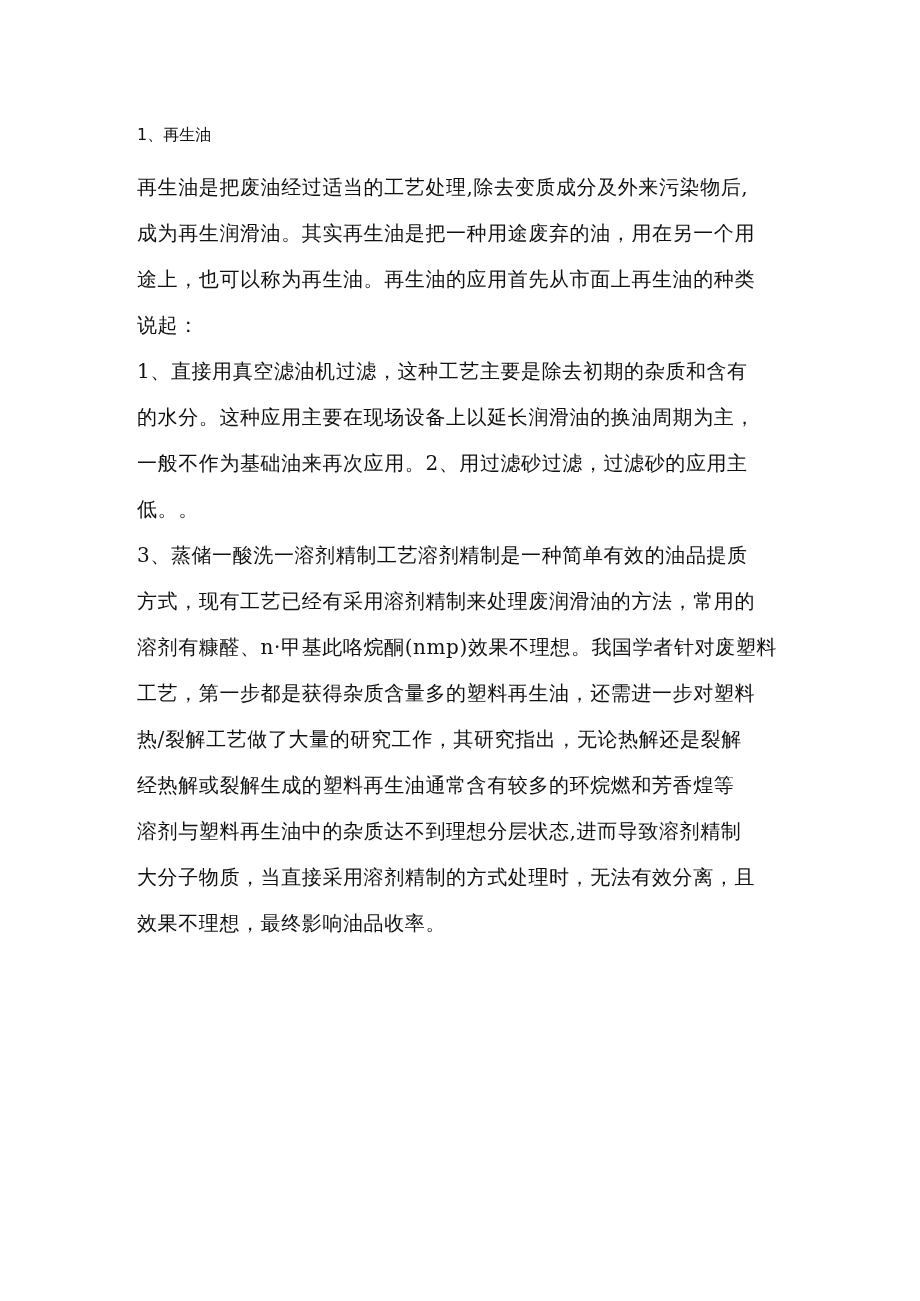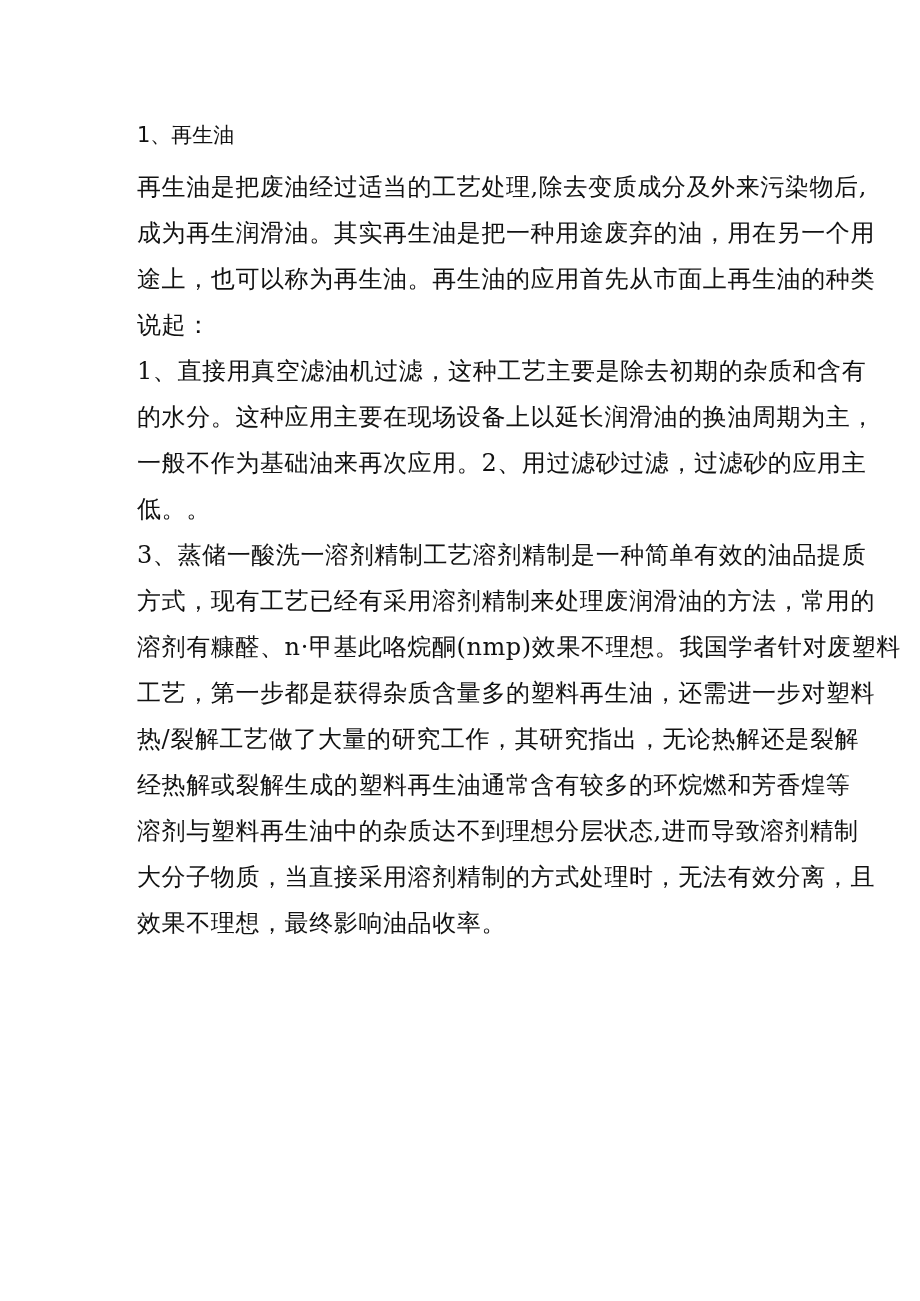--- a/index.html
+++ b/index.html
@@ -1,21 +1,21 @@
 <!DOCTYPE html>
 <html><head>
 <meta charset="utf-8">
 <style>
   html, body { margin: 0; padding: 0; background: #ffffff; }
   body { width: 920px; height: 1301px; position: relative; overflow: hidden;
          font-family: "DejaVu Serif", "Liberation Serif", serif; color: #111; }
   .page { position: absolute; left: 137px; top: 118px; width: 660px; }
-  .title { font-family: "DejaVu Sans", "Liberation Sans", sans-serif; font-size: 21px;
+  .title { font-family: "DejaVu Sans", "Liberation Sans", sans-serif; font-size: 16px;
            height: 46px; line-height: 34px; white-space: nowrap; }
-  .line { font-size: 24px; height: 46px; line-height: 46px; white-space: nowrap;
+  .line { font-size: 20px; height: 46px; line-height: 46px; white-space: nowrap;
           letter-spacing: 0.6px; }
   .para { margin: 0; }
 </style>
 </head>
 <body>
 
 <div class="page">
   <div class="title">1、再生油</div>
 
   <div class="para">

